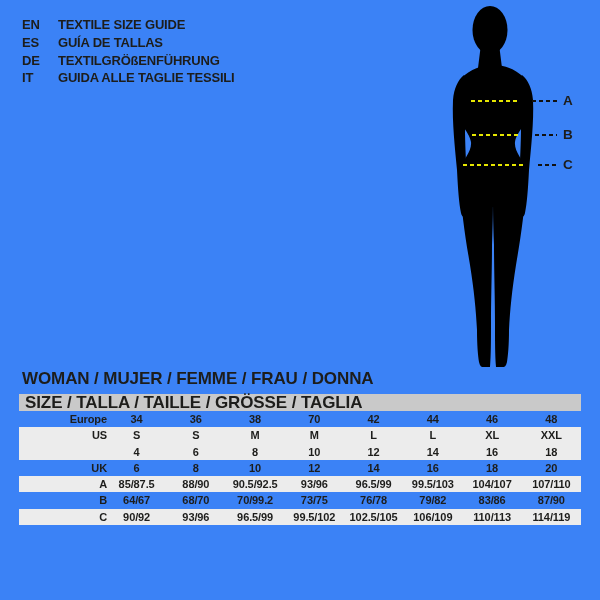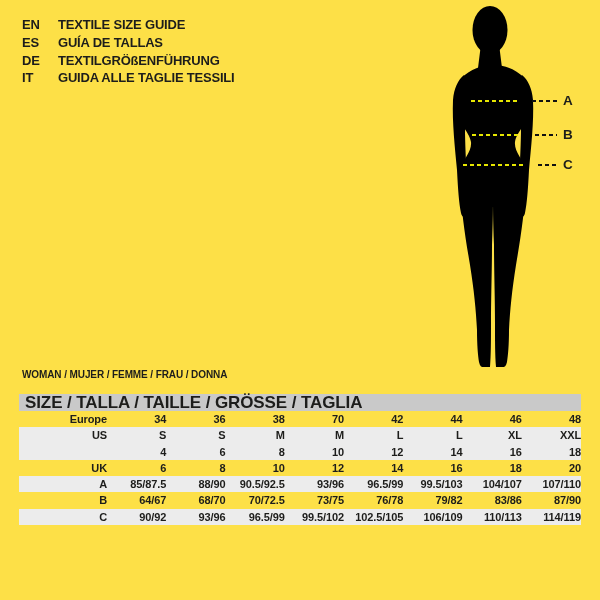--- a/index.html
+++ b/index.html
@@ -9,48 +9,48 @@
     --ink:#1d1d1b;
     --sil:#000000;
   }
   *{box-sizing:border-box;}
   html,body{margin:0;padding:0;}
   body{
     width:600px;height:600px;background:#ffffff;
     font-family:"Liberation Sans","DejaVu Sans",sans-serif;
     color:var(--ink);
   }
-  .canvas{position:relative;width:600px;height:600px;background:#fde047;overflow:hidden;}
+  .canvas{position:relative;width:600px;height:600px;background:#3b82f6;overflow:hidden;}
 
   
   .lang-list{position:absolute;left:22px;top:16px;}
   .lang-row{display:flex;align-items:center;height:17.7px;
     font-size:13px;font-weight:700;letter-spacing:-0.2px;white-space:nowrap;}
   .lang-code{width:36px;flex:0 0 36px;}
 
   
   .figure{position:absolute;left:380px;top:0;width:220px;height:380px;}
   .figure svg{position:absolute;left:0;top:0;}
   .sil{fill:var(--sil);stroke:none;}
   .measure-label{position:absolute;left:183px;width:20px;height:14px;
     font-size:13.5px;font-weight:700;line-height:14px;}
 
   
   .section-title{position:absolute;left:22px;top:369px;
-    font-size:10px;font-weight:700;letter-spacing:-0.1px;white-space:nowrap;}
+    font-size:17px;font-weight:700;letter-spacing:-0.1px;white-space:nowrap;}
 
   
   .size-table{position:absolute;left:19px;top:394px;width:562px;
     border-collapse:collapse;table-layout:fixed;
     font-size:11px;font-weight:700;letter-spacing:-0.1px;}
   .size-table thead th{background:var(--header-gray);text-align:left;
     padding:0 0 0 6px;height:17px;font-size:17px;line-height:17px;font-weight:700;}
   .size-table tbody th{text-align:right;padding:0 0 0 6px;font-weight:700;}
   .size-table tbody th,.size-table tbody td{height:16.3px;line-height:16.3px;padding-top:0;padding-bottom:0;}
-  .size-table td{text-align:right;padding:0;}
+  .size-table td{text-align:center;padding:0;}
   .size-table tr.shaded{background:var(--row-gray);}
 
   
   .legend{position:absolute;left:22px;top:543px;}
   .legend-line{font-size:11px;font-weight:700;line-height:15.5px;
     letter-spacing:-0.1px;white-space:nowrap;}
 </style>
 </head>
 <body>
 
@@ -213,21 +213,21 @@
           <td>93/96</td>
           <td>96.5/99</td>
           <td>99.5/103</td>
           <td>104/107</td>
           <td>107/110</td>
         </tr>
         <tr>
           <th>B</th>
           <td>64/67</td>
           <td>68/70</td>
-          <td>70/72.5</td>
+          <td>70/99.2</td>
           <td>73/75</td>
           <td>76/78</td>
           <td>79/82</td>
           <td>83/86</td>
           <td>87/90</td>
         </tr>
         <tr class="shaded">
           <th>C</th>
           <td>90/92</td>
           <td>93/96</td>

